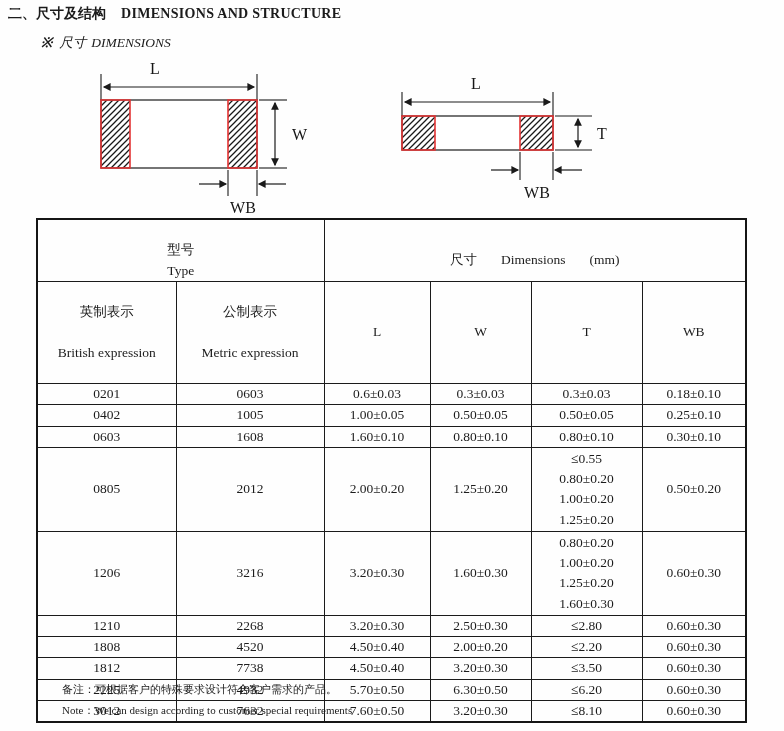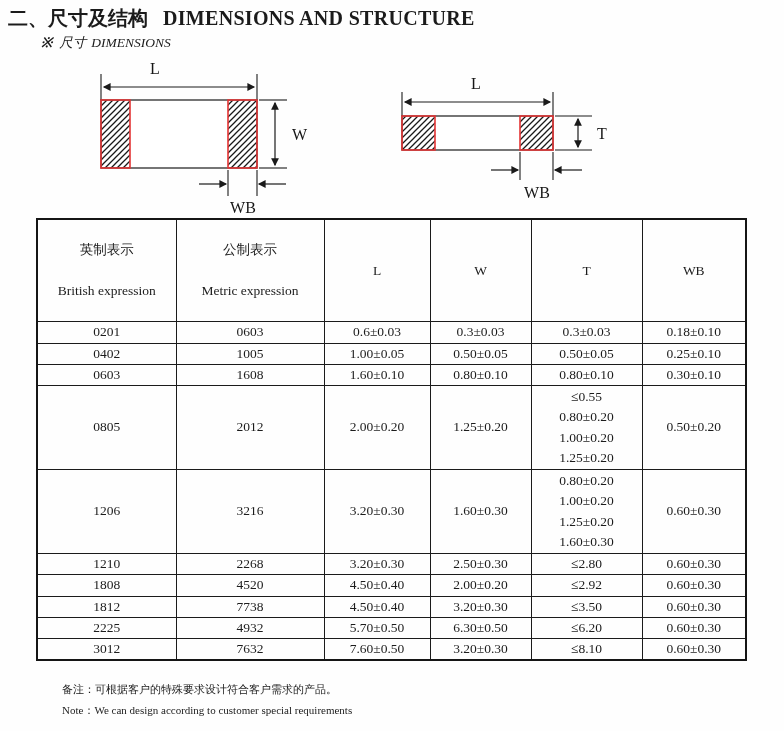--- a/index.html
+++ b/index.html
@@ -1,20 +1,20 @@
 <!DOCTYPE html>
 <html><head>
 <meta charset="utf-8">
 <style>
   html,body { margin:0; padding:0; background:#ffffff; }
   .page {
     position:relative; width:784px; height:731px; background:#fefefe;
     font-family:"Liberation Serif","DejaVu Serif",serif; color:#1b1b1b; overflow:hidden;
   }
-  .title { position:absolute; left:8px; top:5px; font-weight:bold; font-size:20px; white-space:nowrap; }
+  .title { position:absolute; left:8px; top:5px; font-weight:bold; font-size:14px; white-space:nowrap; }
   .title-en { margin-left:15px; letter-spacing:0.3px; }
   .section { position:absolute; left:41px; top:33px; font-size:13.5px;font-style:italic; }
   .marker { font-weight:bold; margin-right:7px; }
   .sec-en { margin-left:5px; }
 
   svg.diagram { position:absolute; overflow:visible; }
   .svg-top  { left:85px;  top:50px; }
   .svg-side { left:390px; top:66px; }
   .dl  { stroke:#1a1a1a; stroke-width:1.2; fill:none; }
   .ext { stroke:#1a1a1a; stroke-width:1.1; }
@@ -118,20 +118,29 @@
   <table class="dim-table">
     <colgroup>
       <col style="width:139px">
         <col style="width:148px">
         <col style="width:106px">
       <col style="width:101px">
         <col style="width:111px">
         <col style="width:104px">
     </colgroup>
     <thead>
+      <tr class="h1">
+        <th colspan="2">
+          <span>型号</span>
+          <span>Type</span>
+        </th>
+        <th colspan="4">
+          <span class="gap">尺寸</span><span class="gap">Dimensions</span><span class="gap">(mm)</span>
+        </th>
+      </tr>
       <tr class="h2">
         <th>
           <div>英制表示</div>
           <div>British expression</div>
         </th>
         <th>
           <div>公制表示</div>
           <div>Metric expression</div>
         </th>
         <th>L</th>
@@ -193,21 +202,21 @@
           <td>3.20±0.30</td>
           <td>2.50±0.30</td>
           <td>≤2.80</td>
           <td>0.60±0.30</td>
         </tr>
         <tr>
           <td>1808</td>
           <td>4520</td>
           <td>4.50±0.40</td>
           <td>2.00±0.20</td>
-          <td>≤2.92</td>
+          <td>≤2.20</td>
           <td>0.60±0.30</td>
         </tr>
         <tr>
           <td>1812</td>
           <td>7738</td>
           <td>4.50±0.40</td>
           <td>3.20±0.30</td>
           <td>≤3.50</td>
           <td>0.60±0.30</td>
         </tr>

